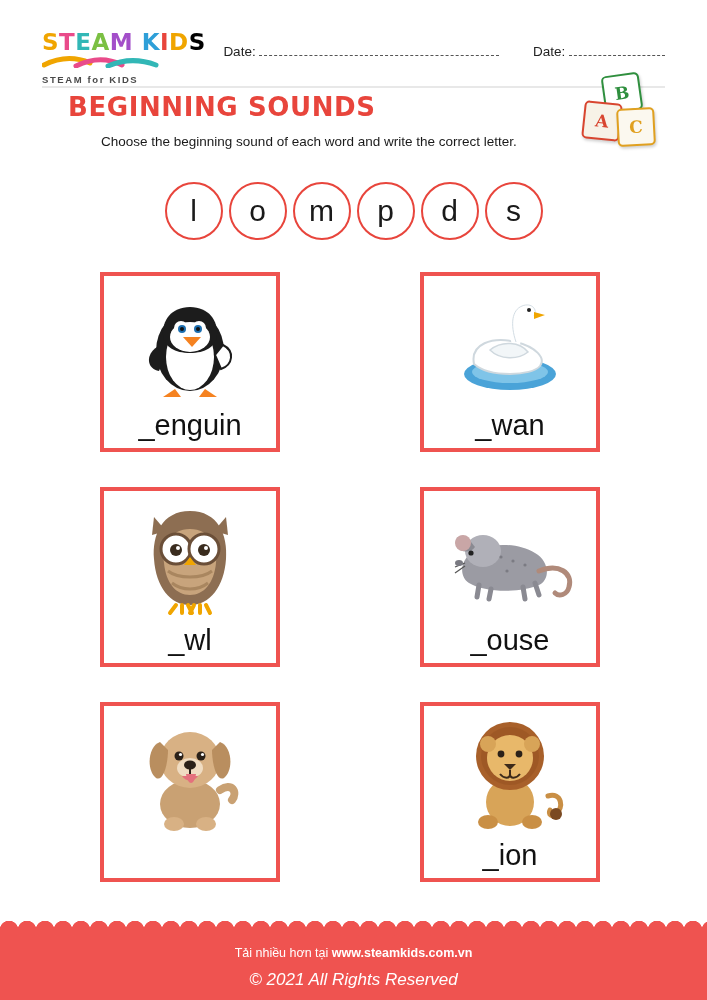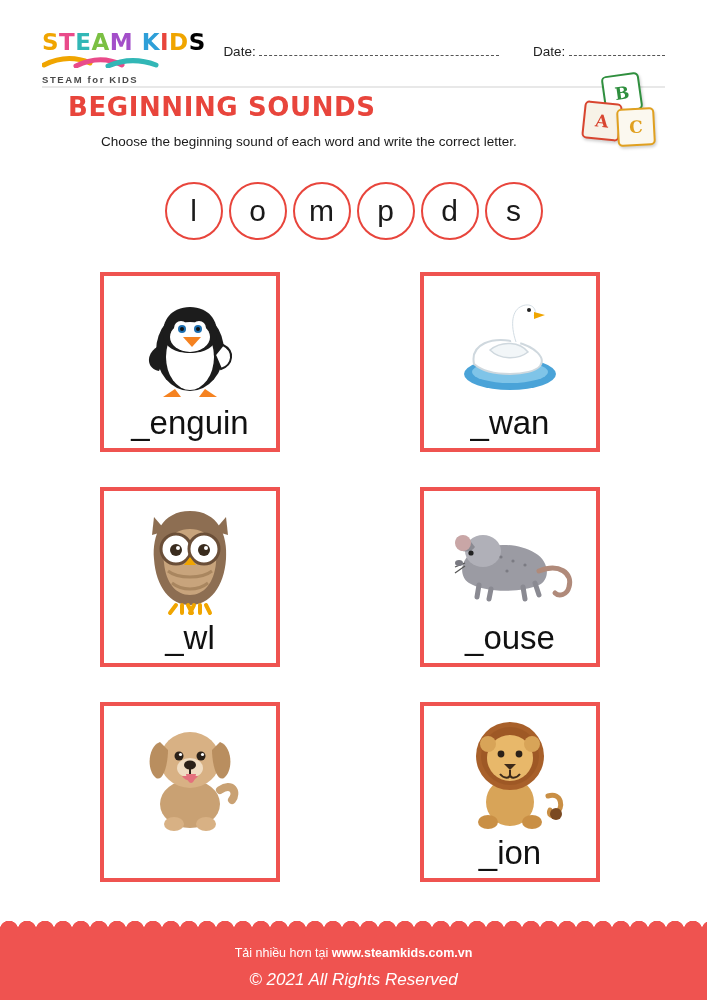--- a/index.html
+++ b/index.html
@@ -193,21 +193,21 @@
     align-items: center;
     justify-content: center;
   }
   .card .word {
     position: absolute;
     bottom: 6px;
     left: 0;
     right: 0;
     text-align: center;
     font-family: "Liberation Sans", sans-serif;
-    font-size: 33px;
+    font-size: 29px;
     color: #111;
     letter-spacing: 0px;
   }
 
   
   .footer {
     position: absolute;
     left: 0;
     right: 0;
     bottom: 0;

